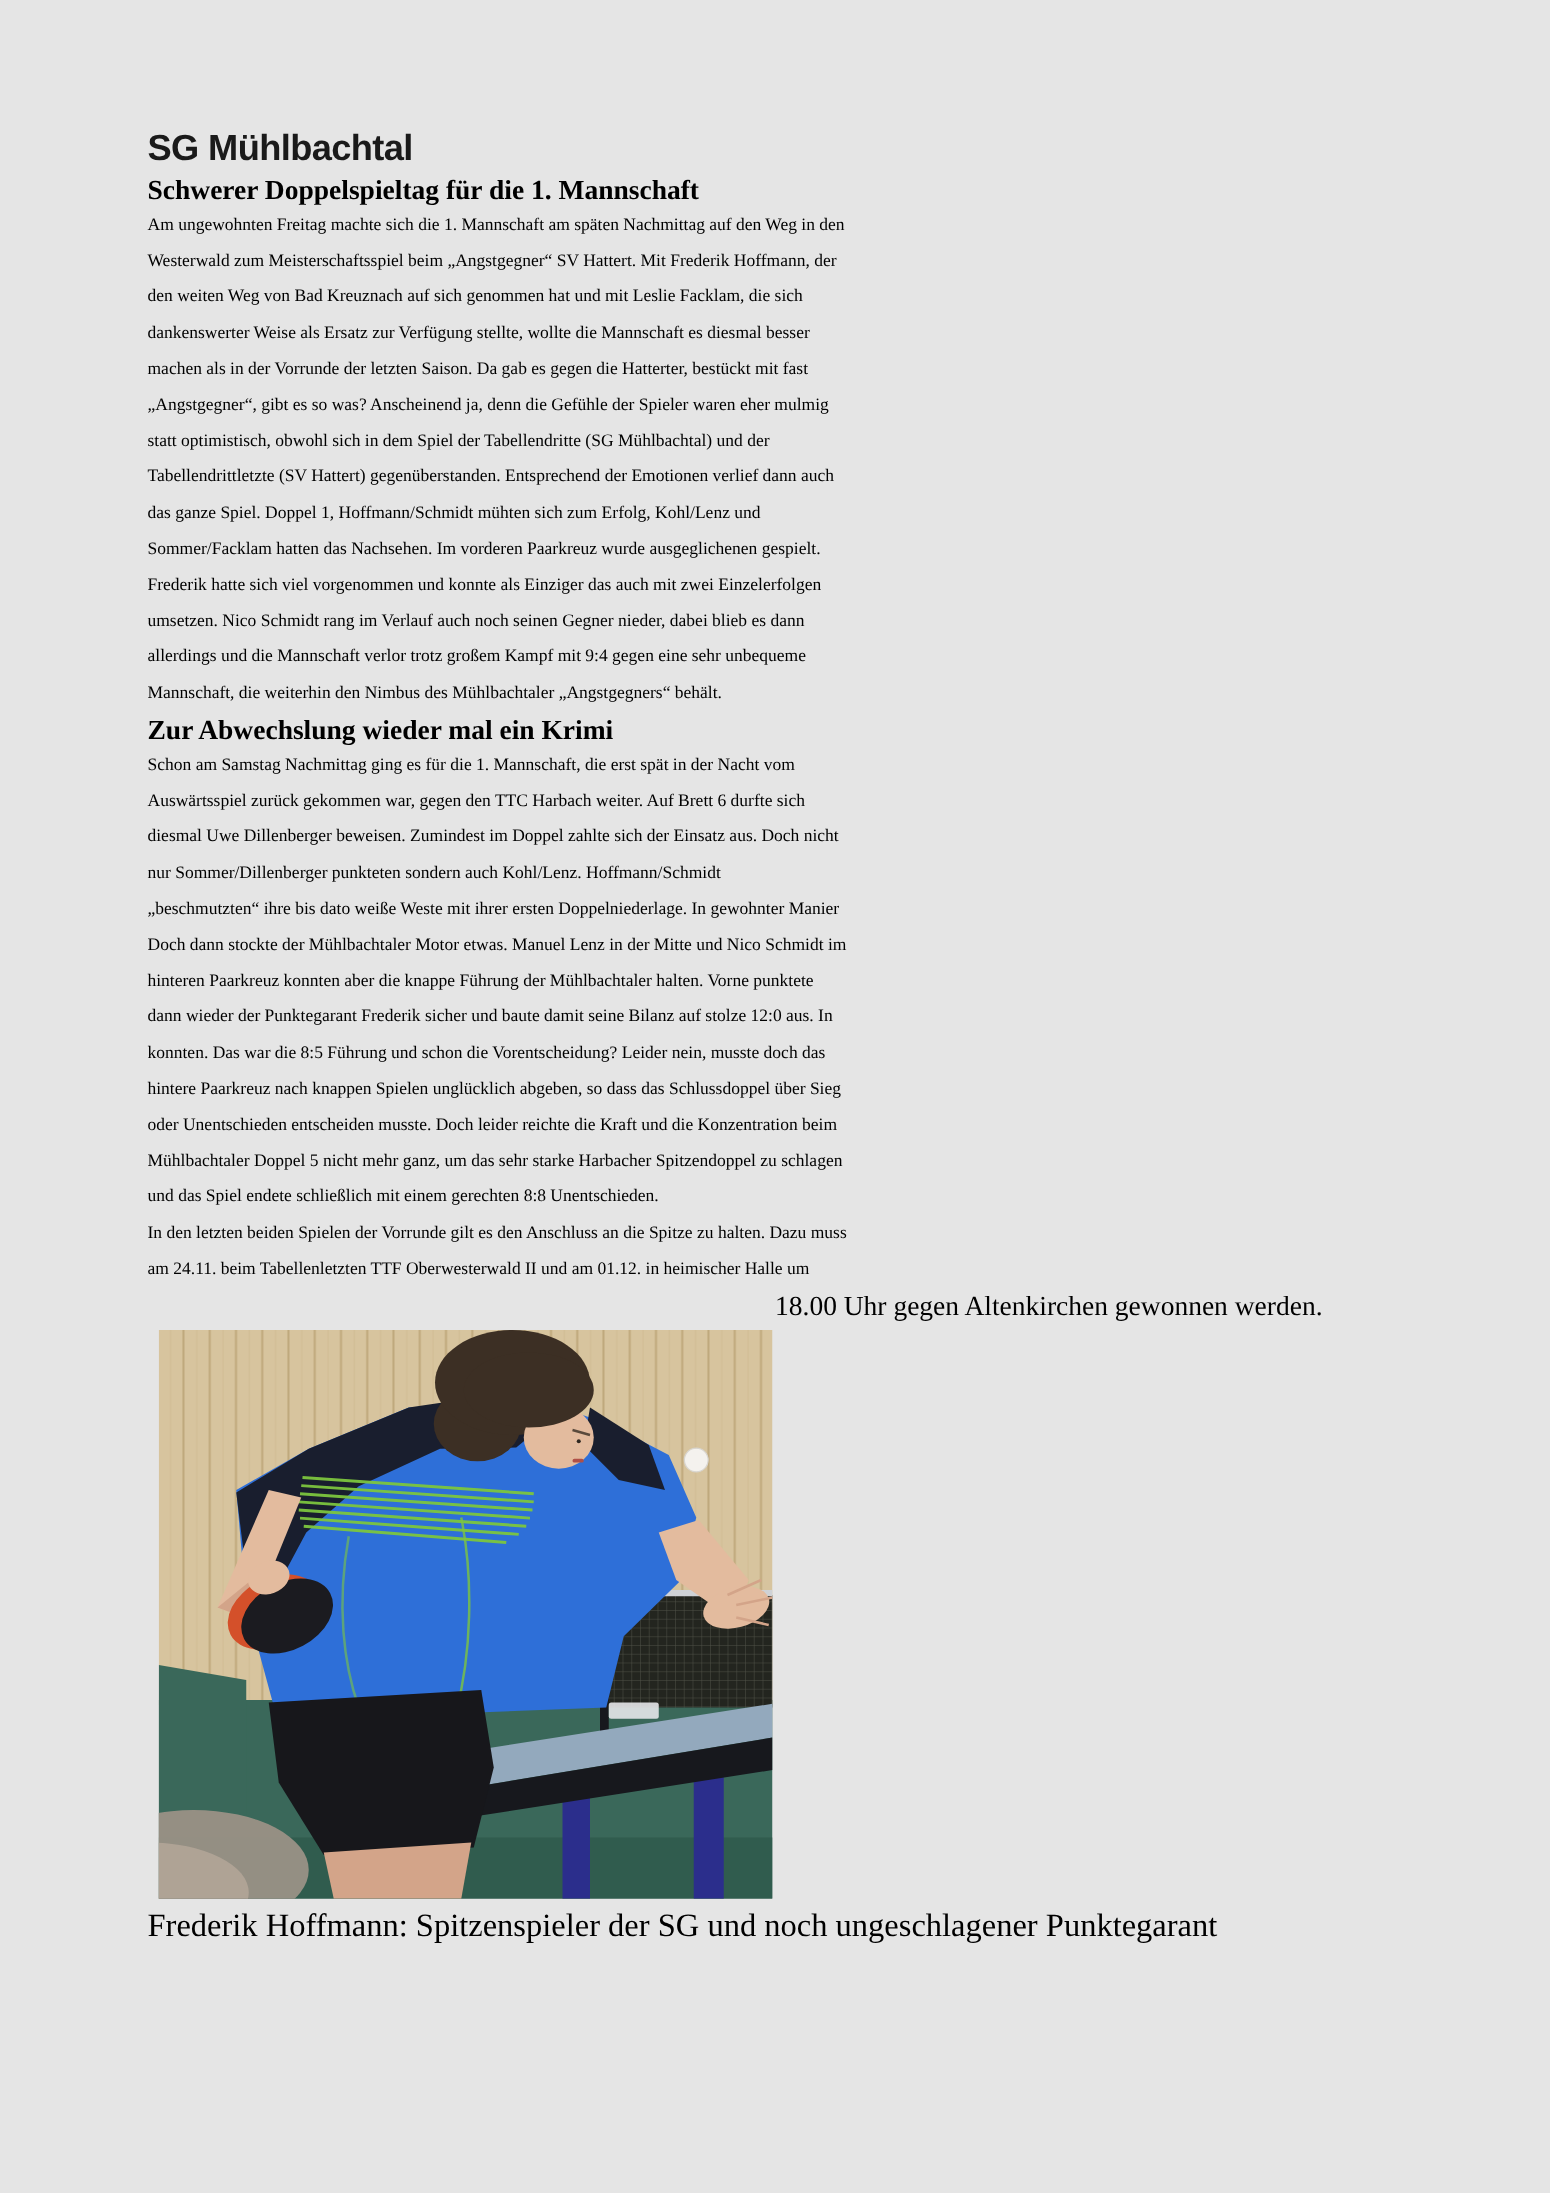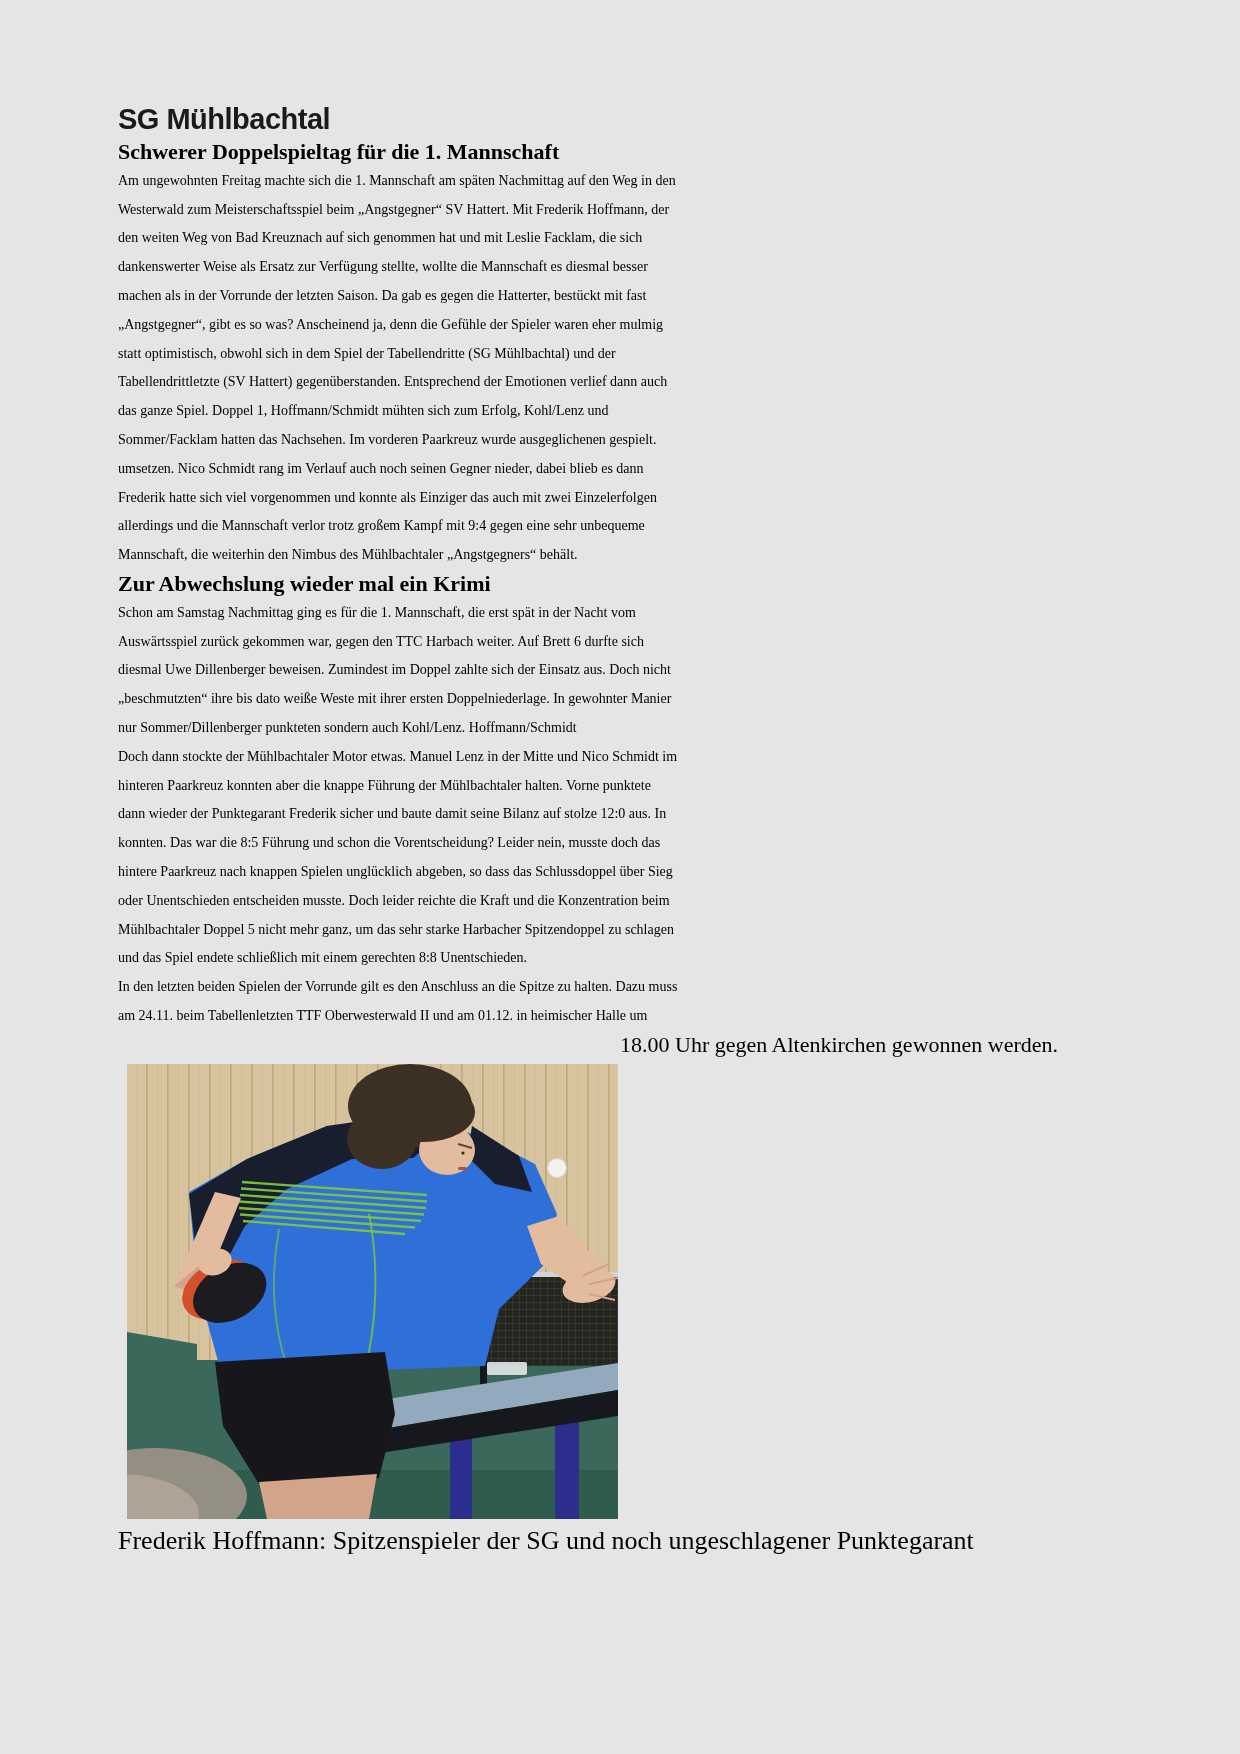--- a/index.html
+++ b/index.html
@@ -32,36 +32,36 @@
       <div class="line">Am ungewohnten Freitag machte sich die 1. Mannschaft am späten Nachmittag auf den Weg in den</div>
           <div class="line">Westerwald zum Meisterschaftsspiel beim „Angstgegner“ SV Hattert. Mit Frederik Hoffmann, der</div>
           <div class="line">den weiten Weg von Bad Kreuznach auf sich genommen hat und mit Leslie Facklam, die sich</div>
           <div class="line">dankenswerter Weise als Ersatz zur Verfügung stellte, wollte die Mannschaft es diesmal besser</div>
           <div class="line">machen als in der Vorrunde der letzten Saison. Da gab es gegen die Hatterter, bestückt mit fast</div>
           <div class="line">„Angstgegner“, gibt es so was? Anscheinend ja, denn die Gefühle der Spieler waren eher mulmig</div>
           <div class="line">statt optimistisch, obwohl sich in dem Spiel der Tabellendritte (SG Mühlbachtal) und der</div>
           <div class="line">Tabellendrittletzte (SV Hattert) gegenüberstanden. Entsprechend der Emotionen verlief dann auch</div>
           <div class="line">das ganze Spiel. Doppel 1, Hoffmann/Schmidt mühten sich zum Erfolg, Kohl/Lenz und</div>
           <div class="line">Sommer/Facklam hatten das Nachsehen. Im vorderen Paarkreuz wurde ausgeglichenen gespielt.</div>
+          <div class="line">Frederik hatte sich viel vorgenommen und konnte als Einziger das auch mit zwei Einzelerfolgen</div>
           <div class="line">umsetzen. Nico Schmidt rang im Verlauf auch noch seinen Gegner nieder, dabei blieb es dann</div>
-          <div class="line">Frederik hatte sich viel vorgenommen und konnte als Einziger das auch mit zwei Einzelerfolgen</div>
           <div class="line">allerdings und die Mannschaft verlor trotz großem Kampf mit 9:4 gegen eine sehr unbequeme</div>
           <div class="line">Mannschaft, die weiterhin den Nimbus des Mühlbachtaler „Angstgegners“ behält.</div>
         </div>
     </div>
 
     <div>
       <div class="sec-heading">Zur Abwechslung wieder mal ein Krimi</div>
       <div class="paragraph">
 
       <div class="line">Schon am Samstag Nachmittag ging es für die 1. Mannschaft, die erst spät in der Nacht vom</div>
           <div class="line">Auswärtsspiel zurück gekommen war, gegen den TTC Harbach weiter. Auf Brett 6 durfte sich</div>
           <div class="line">diesmal Uwe Dillenberger beweisen. Zumindest im Doppel zahlte sich der Einsatz aus. Doch nicht</div>
+          <div class="line">nur Sommer/Dillenberger punkteten sondern auch Kohl/Lenz. Hoffmann/Schmidt</div>
           <div class="line">„beschmutzten“ ihre bis dato weiße Weste mit ihrer ersten Doppelniederlage. In gewohnter Manier</div>
-          <div class="line">nur Sommer/Dillenberger punkteten sondern auch Kohl/Lenz. Hoffmann/Schmidt</div>
           <div class="line">Doch dann stockte der Mühlbachtaler Motor etwas. Manuel Lenz in der Mitte und Nico Schmidt im</div>
           <div class="line">hinteren Paarkreuz konnten aber die knappe Führung der Mühlbachtaler halten. Vorne punktete</div>
           <div class="line">dann wieder der Punktegarant Frederik sicher und baute damit seine Bilanz auf stolze 12:0 aus. In</div>
           <div class="line">konnten. Das war die 8:5 Führung und schon die Vorentscheidung? Leider nein, musste doch das</div>
           <div class="line">hintere Paarkreuz nach knappen Spielen unglücklich abgeben, so dass das Schlussdoppel über Sieg</div>
           <div class="line">oder Unentschieden entscheiden musste. Doch leider reichte die Kraft und die Konzentration beim</div>
           <div class="line">Mühlbachtaler Doppel 5 nicht mehr ganz, um das sehr starke Harbacher Spitzendoppel zu schlagen</div>
           <div class="line">und das Spiel endete schließlich mit einem gerechten 8:8 Unentschieden.</div>
         </div>
     </div>

